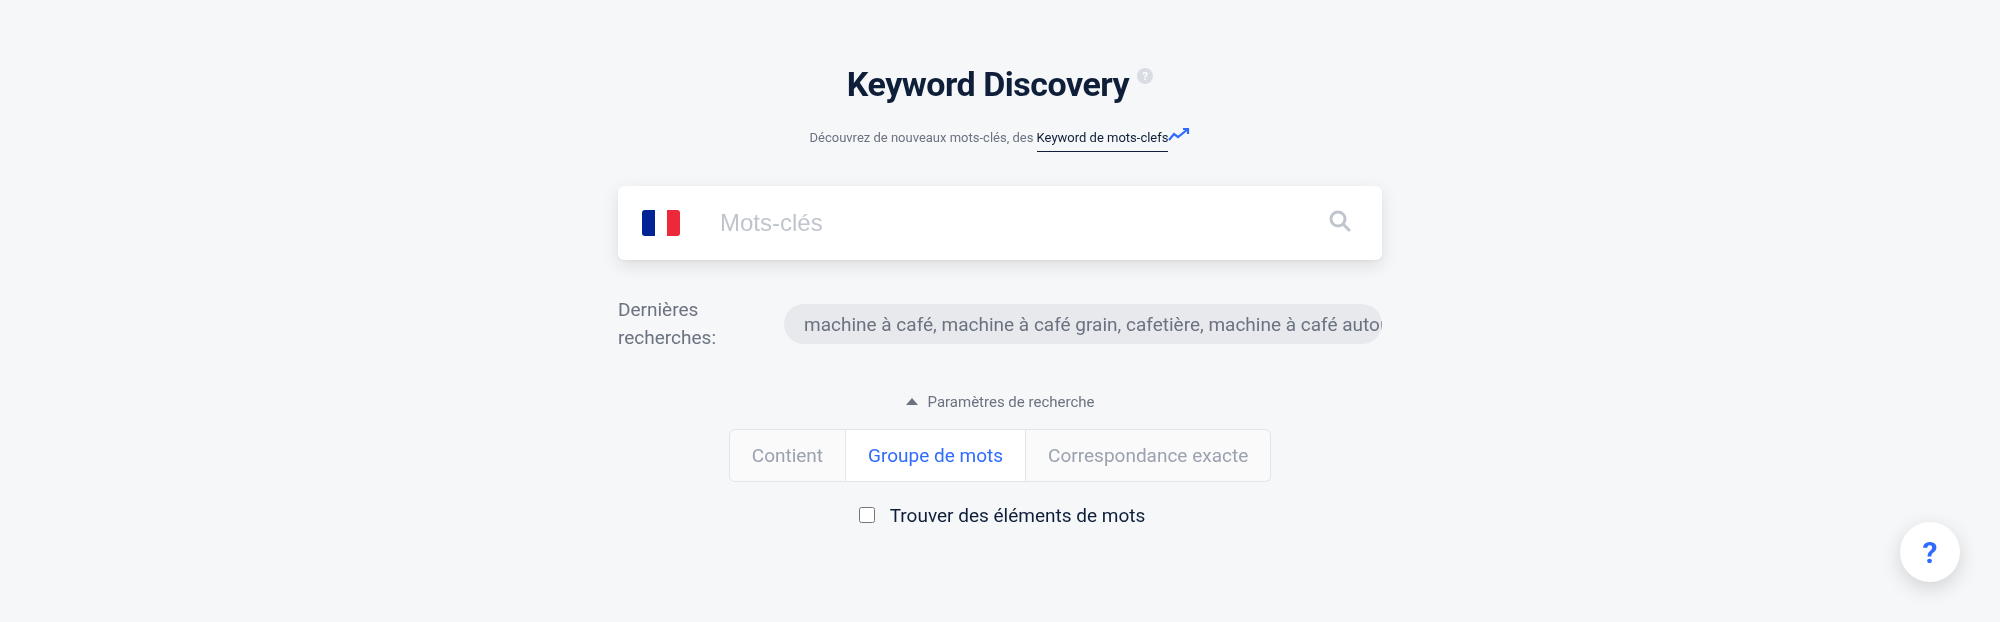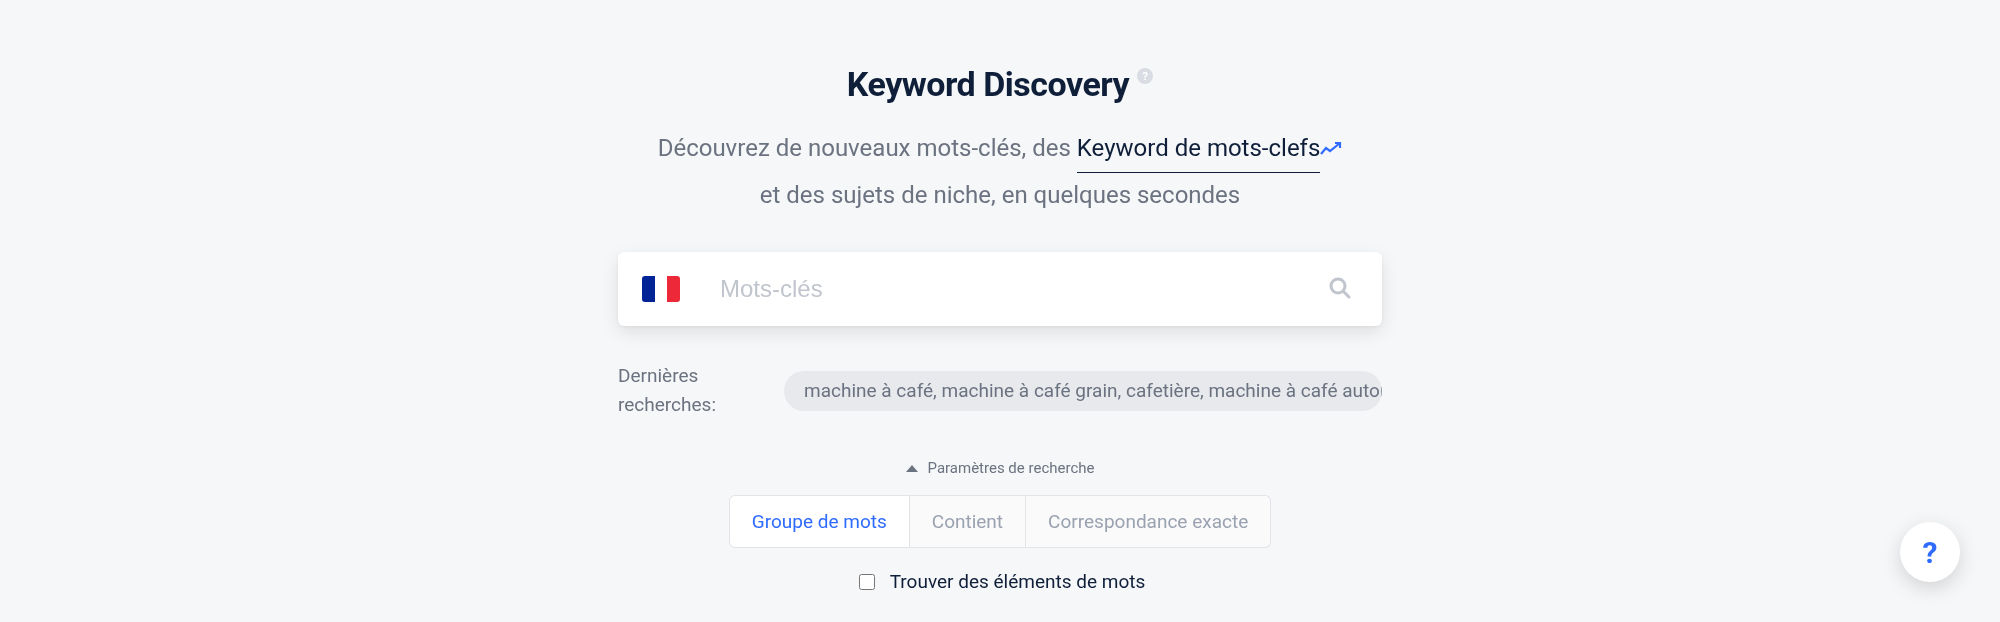--- a/index.html
+++ b/index.html
@@ -42,21 +42,21 @@
   }
   .help-mark{
     width:16px;height:16px;border-radius:50%;
     background:#d9dde3;color:#fff;font-size:11px;font-weight:700;
     display:flex;align-items:center;justify-content:center;
     margin-top:4px;
   }
   .subtitle{
     margin-top:22px;
     color:var(--text-muted);
-    font-size:24px;
+    font-size:13px;
     text-align:center;
     line-height:1.9;
   }
   .trend-link{
     color:var(--text-dark);
     border-bottom:1px solid var(--text-dark);
     cursor:pointer;
     display:inline-flex;
     align-items:center;
     gap:4px;
@@ -173,21 +173,20 @@
     <span>Découvrez de nouveaux mots-clés, des </span>
     <span class="trend-link">
       <span>Keyword de mots-clefs</span>
     </span><span class="trend-icon">
       <svg width="22" height="14" viewBox="0 0 22 14">
         <polyline points="1,12 6,6 10,9 20,1" fill="none" stroke="#2f6bff" stroke-width="2.2"></polyline>
         <polyline points="15,1 20,1 20,6" fill="none" stroke="#2f6bff" stroke-width="2.2"></polyline>
       </svg>
     </span>
     <br>
-    <span>et des sujets de niche, en quelques secondes</span>
   </div>
 
   <div class="search-box">
     <div class="flag">
       <div class="b"></div>
         <div class="w"></div>
         <div class="r"></div>
     </div>
     <input class="kw-input" type="text" placeholder="Mots-clés" style="">
     <button class="search-btn">
@@ -206,25 +205,25 @@
       <span>machine à café, machine à café grain, cafetière, machine à café autor</span>
     </div>
   </div>
 
   <div class="params-toggle">
     <span class="caret-up"></span>
     <span>Paramètres de recherche</span>
   </div>
 
   <div class="tabs">
+    <div class="tab">
+      <span>Contient</span>
+    </div>
     <div class="tab active">
       <span>Groupe de mots</span>
-    </div>
-    <div class="tab">
-      <span>Contient</span>
     </div>
     <div class="tab">
       <span>Correspondance exacte</span>
     </div>
   </div>
 
   <label class="word-elements">
     <input type="checkbox" style="">
     <span>Trouver des éléments de mots</span>
   </label>

